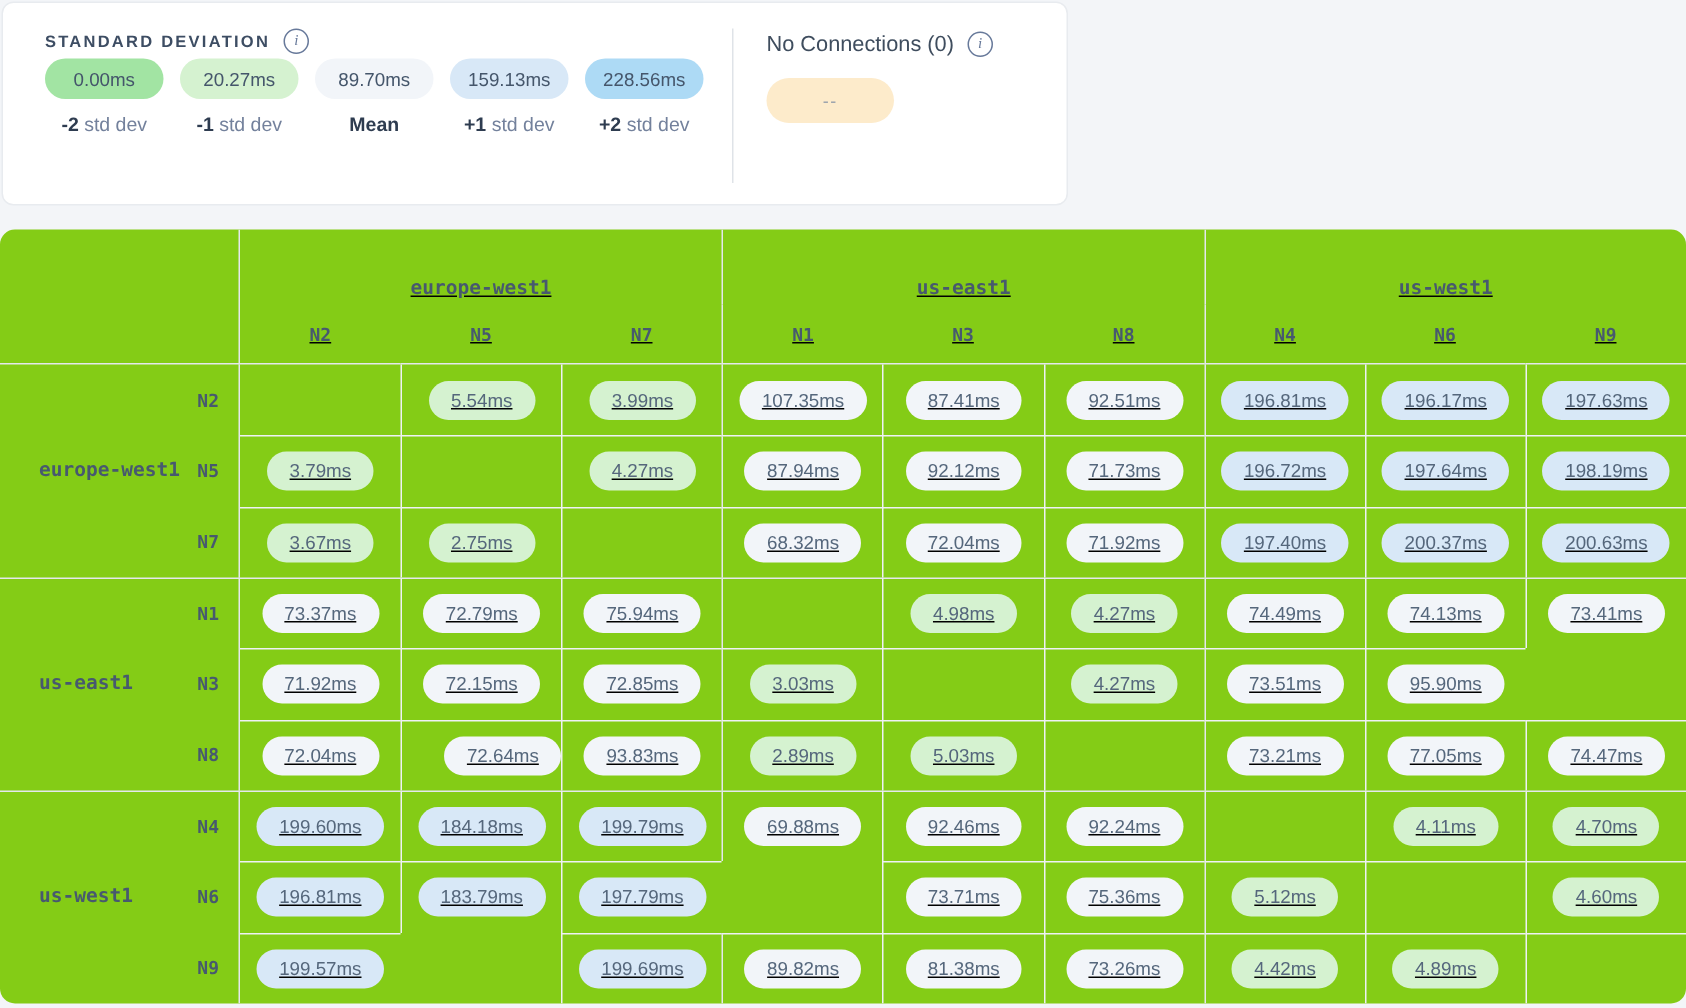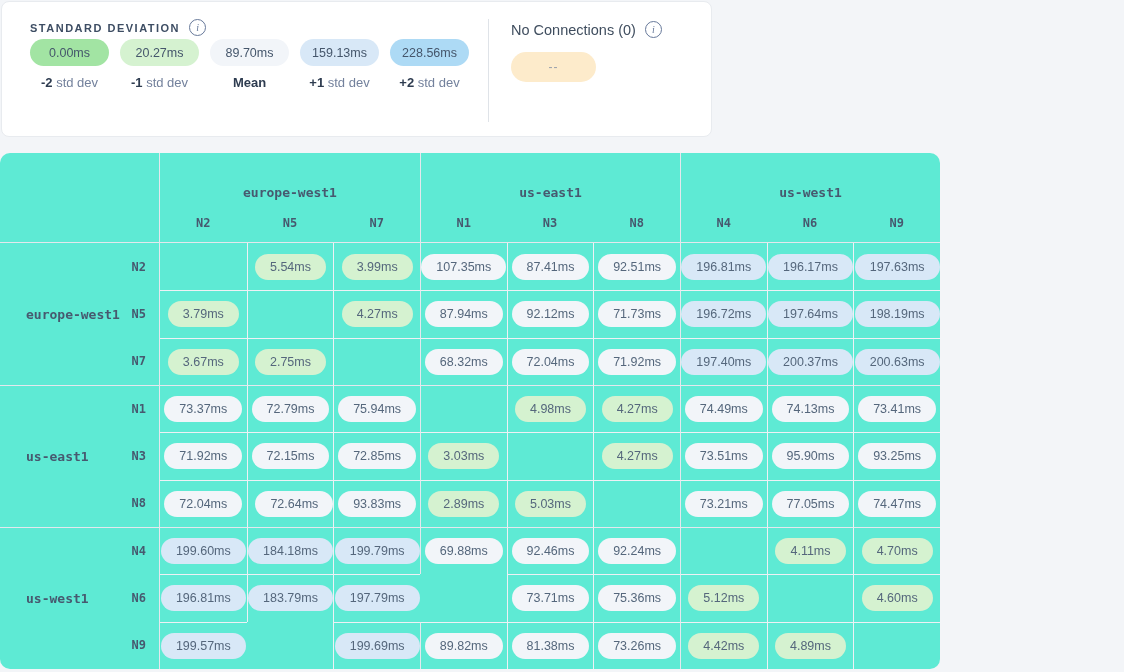--- a/index.html
+++ b/index.html
@@ -42,22 +42,22 @@
   .legend-right{padding:19px 0 0 22px;}
   .nc-title{font-size:14.5px;color:#3f4d5e;}
   .nc-pill{
     margin-top:14px;width:85px;height:30px;border-radius:15px;
     display:flex;align-items:center;justify-content:center;
     font-size:12px;letter-spacing:1px;color:#98a0ab;
   }
 
   
   .matrix-card{
-    position:absolute;left:0;top:153px;width:940px;height:516px;
-    background:#5eead4;border-radius:10px;overflow:hidden;
+    position:absolute;left:0;top:153px;width:1124px;height:516px;
+    background:#84cc16;border-radius:10px;overflow:hidden;text-decoration:underline;
   }
   .grid{
     display:grid;width:100%;height:100%;
     grid-template-columns:160px repeat(9,1fr);
     grid-template-rows:50px 40px repeat(9,1fr);
   }
   .mono{font-family:"DejaVu Sans Mono","Liberation Mono",monospace;font-weight:bold;color:#47596f;}
   .corner{grid-row:1 / 3;grid-column:1;border-right:1px solid #e4e8ed;border-bottom:1px solid #e4e8ed;}
   .region-h{
     grid-row:1;display:flex;align-items:flex-end;justify-content:center;
@@ -268,23 +268,20 @@
       <div class="dcell bl-light bt-light" style="grid-area: 7 / 6;"></div>
       <div class="dcell bl-light bt-light" style="grid-area: 7 / 7;">
         <div class="pill" style="background: rgb(213, 242, 208);">4.27ms</div>
       </div>
       <div class="dcell bl-strong bt-light" style="grid-area: 7 / 8;">
         <div class="pill" style="background: rgb(242, 245, 249);">73.51ms</div>
       </div>
       <div class="dcell bl-light bt-light" style="grid-area: 7 / 9;">
         <div class="pill" style="background: rgb(242, 245, 249);">95.90ms</div>
       </div>
-      <div class="dcell bl-light bt-light" style="grid-area: 7 / 10;">
-        <div class="pill" style="background: rgb(242, 245, 249);">93.25ms</div>
-      </div>
       <div class="rlabel" style="grid-row: 8;">
         <div class="node-name mono">N8</div>
       </div>
       <div class="dcell bt-light" style="grid-area: 8 / 2;">
         <div class="pill" style="background: rgb(242, 245, 249);">72.04ms</div>
       </div>
       <div class="dcell bl-light bt-light" style="grid-area: 8 / 3; justify-content: flex-end;">
         <div class="pill" style="background: rgb(242, 245, 249);">72.64ms</div>
       </div>
       <div class="dcell bl-light bt-light" style="grid-area: 8 / 4;">

